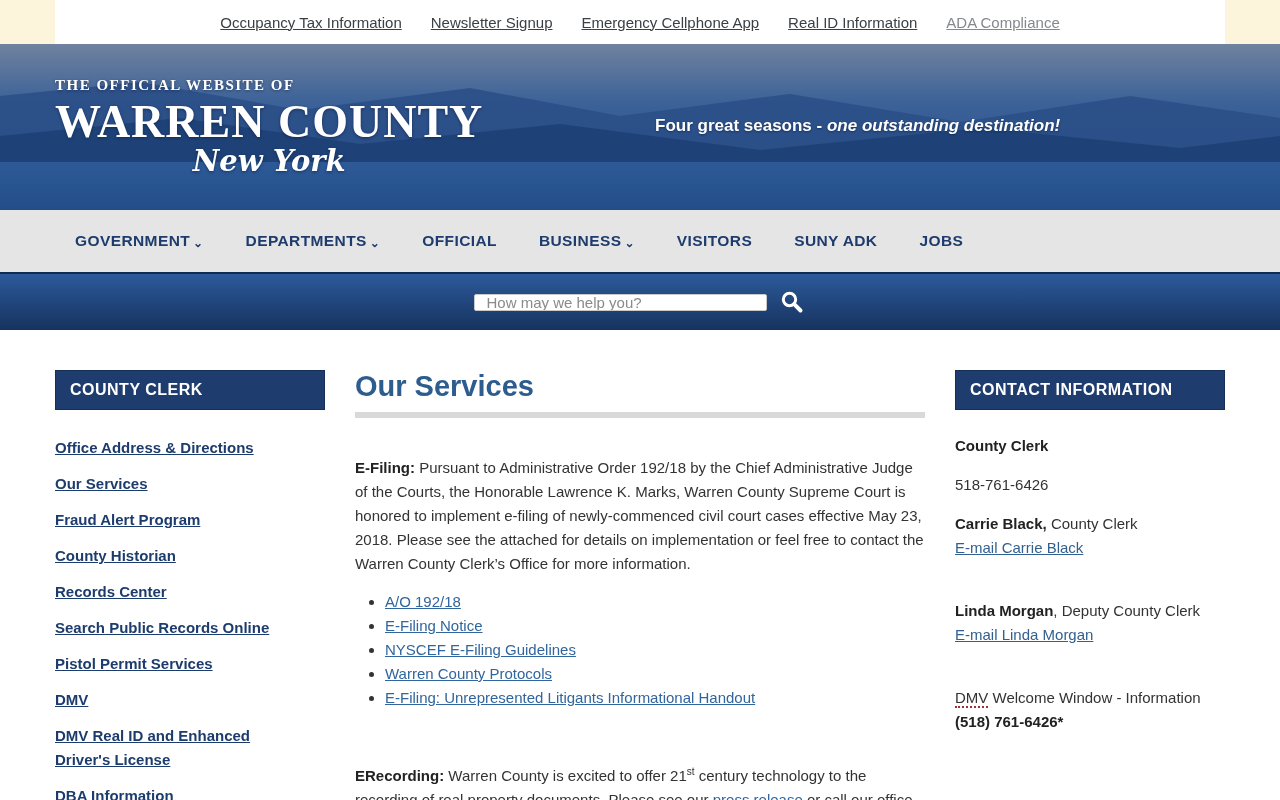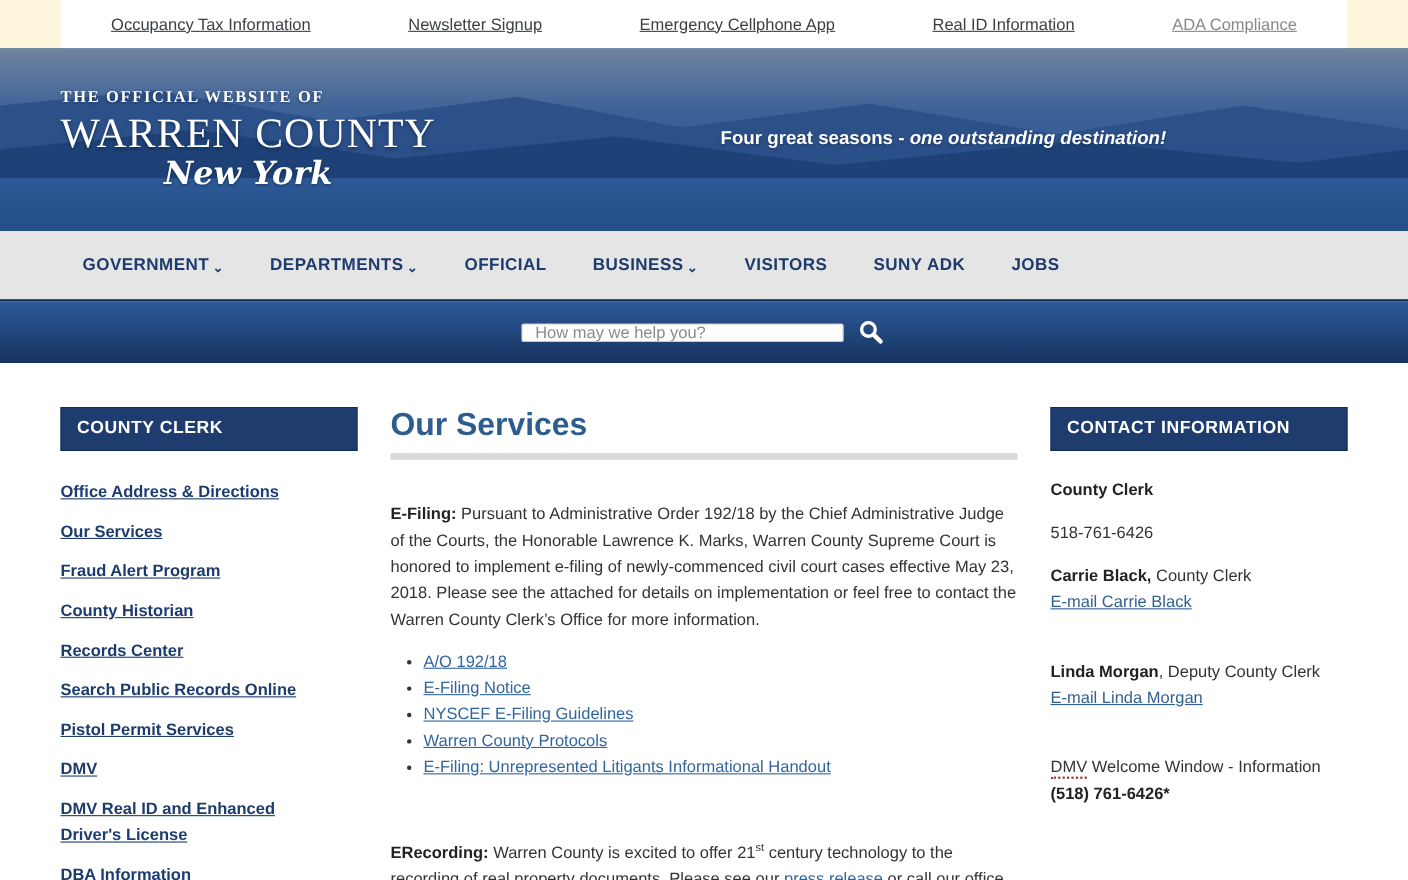--- a/index.html
+++ b/index.html
@@ -3,43 +3,44 @@
 <meta charset="utf-8">
 <style>
   * { margin: 0; padding: 0; box-sizing: border-box; }
   html, body { width: 1280px; height: 800px; overflow: hidden; }
   body { font-family: "Liberation Sans", sans-serif; background: #ffffff; color: #333333; }
 
   
   .utility-bar { background: #fdf4dc; height: 44px; }
   .utility-inner {
     width: 1170px; margin: 0 auto; height: 44px; background: #ffffff;
-    display: flex; align-items: center; justify-content: space-between;
+    display: flex; align-items: center; justify-content: center;
     padding: 0 46px;
+    gap: 29px;
   }
   .utility-inner a {
     font-size: 15px; color: #3b4045; text-decoration: underline; white-space: nowrap;
   }
   .utility-inner a.muted { color: #85888c; }
 
   
   .site-header { position: relative; height: 166px; background: #0c4a6e; overflow: hidden; }
   .site-header svg.bg { position: absolute; inset: 0; width: 100%; height: 100%; }
   .header-inner {
     position: relative; width: 1170px; margin: 0 auto; height: 100%;
     display: flex; align-items: center;
   }
   .logo { color: #ffffff; text-shadow: 0 1px 3px rgba(6,24,52,.55); line-height: 1; }
   .logo .pretitle {
     font-family: "Liberation Serif", serif; font-weight: bold;
     font-size: 15px; letter-spacing: 1.5px; display: block; margin-bottom: 6px;
   }
   .logo .title {
-    font-family: "Liberation Serif", serif; font-weight: normal;
-    font-size: 38px; letter-spacing: 1px; display: block;
+    font-family: "Liberation Serif", serif; font-weight: bold;
+    font-size: 46px; letter-spacing: 1px; display: block;
   }
   .logo .subtitle {
     font-family: "DejaVu Serif", serif; font-style: italic; font-weight: bold;
     font-size: 29px; display: block; text-align: center; margin-top: 2px;
   }
   .tagline {
     position: absolute; left: 600px; top: 72px; color: #ffffff;
     font-size: 17px; white-space: nowrap; text-shadow: 0 1px 2px rgba(6,24,52,.5);
   }
   .tagline .t-bold { font-weight: bold; }

